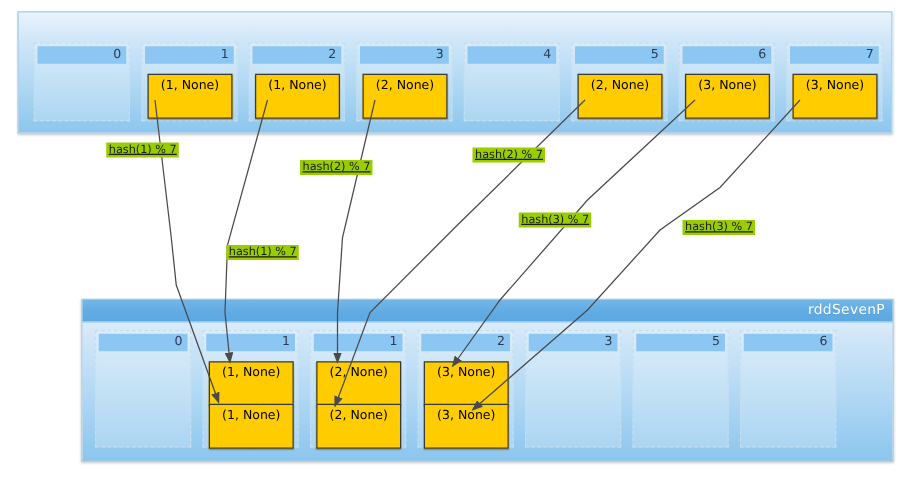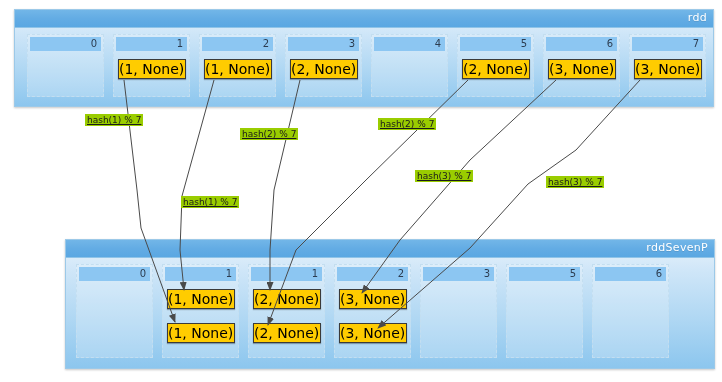--- a/index.html
+++ b/index.html
@@ -78,23 +78,24 @@
     line-height: 14px;
   }
 
   
   .record {
     position: absolute;
     box-sizing: border-box;
     background: #ffcc00;
     border: 1px solid #3a3a3a;
     color: #000000;
-    font-size: 14px;
+    font-size: 10px;
     line-height: 18px;
-    height: 20px;
+    height: 36px;
+    text-align: center;
     white-space: nowrap;
     box-shadow: 0 1px 1px rgba(0,0,0,0.30);
   }
 
   
   .edge-label {
     position: absolute;
     background: #9acd00;
     color: #1a1a1a;
     font-size: 9px;
@@ -118,23 +119,20 @@
     stroke: #4a4a4a;
     stroke-width: 1;
   }
 </style>
 </head>
 <body>
 
 <div id="canvas">
 
   <div class="rdd-container" id="src-container" style="left:14px; top:9px; width:700px; height:98px;">
-    <div class="rdd-titlebar">
-      <span class="rdd-title">rdd</span>
-    </div>
 
     <div class="partition" style="left:12px; top:24px; width:77px; height:63px;">
       <div class="partition-header">
         <span class="partition-index">0</span>
       </div>
     </div>
 
     <div class="partition" style="left:98px; top:24px; width:77px; height:63px;">
       <div class="partition-header">
         <span class="partition-index">1</span>

